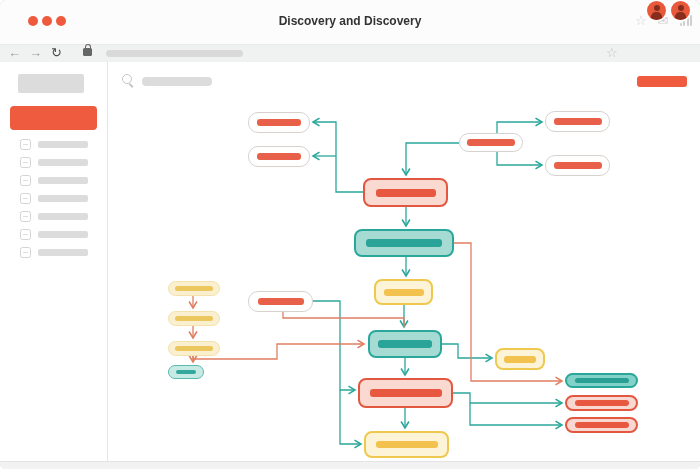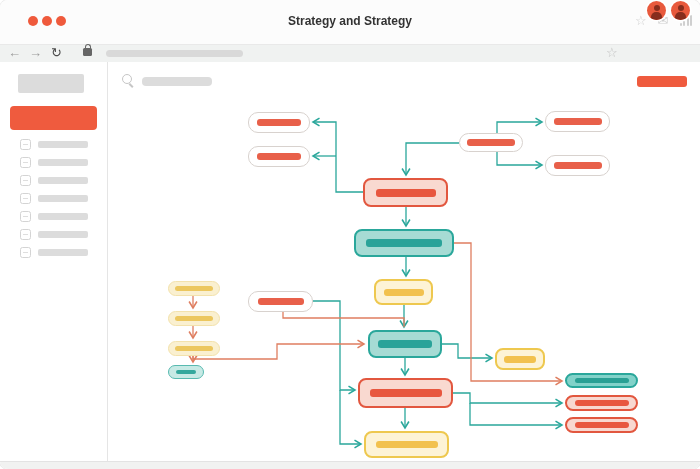--- a/index.html
+++ b/index.html
@@ -68,21 +68,21 @@
 <body>
 
 <div class="frame">
 
   <div class="titlebar">
     <div class="dots">
       <span class="dot" style="background: rgb(239, 90, 60);"></span>
       <span class="dot" style="background: rgb(239, 90, 60);"></span>
       <span class="dot" style="background: rgb(239, 90, 60);"></span>
     </div>
-    <div class="win-title">Strategy and Strategy</div>
+    <div class="win-title">Discovery and Discovery</div>
     <div class="tb-icons">
       <span>☆</span>
       <span>✉</span>
       <span class="sig">
           <i style="height:3px"></i>
           <i style="height:5px"></i>
           <i style="height:8px"></i>
           <i style="height:11px"></i>
         </span>
     </div>

